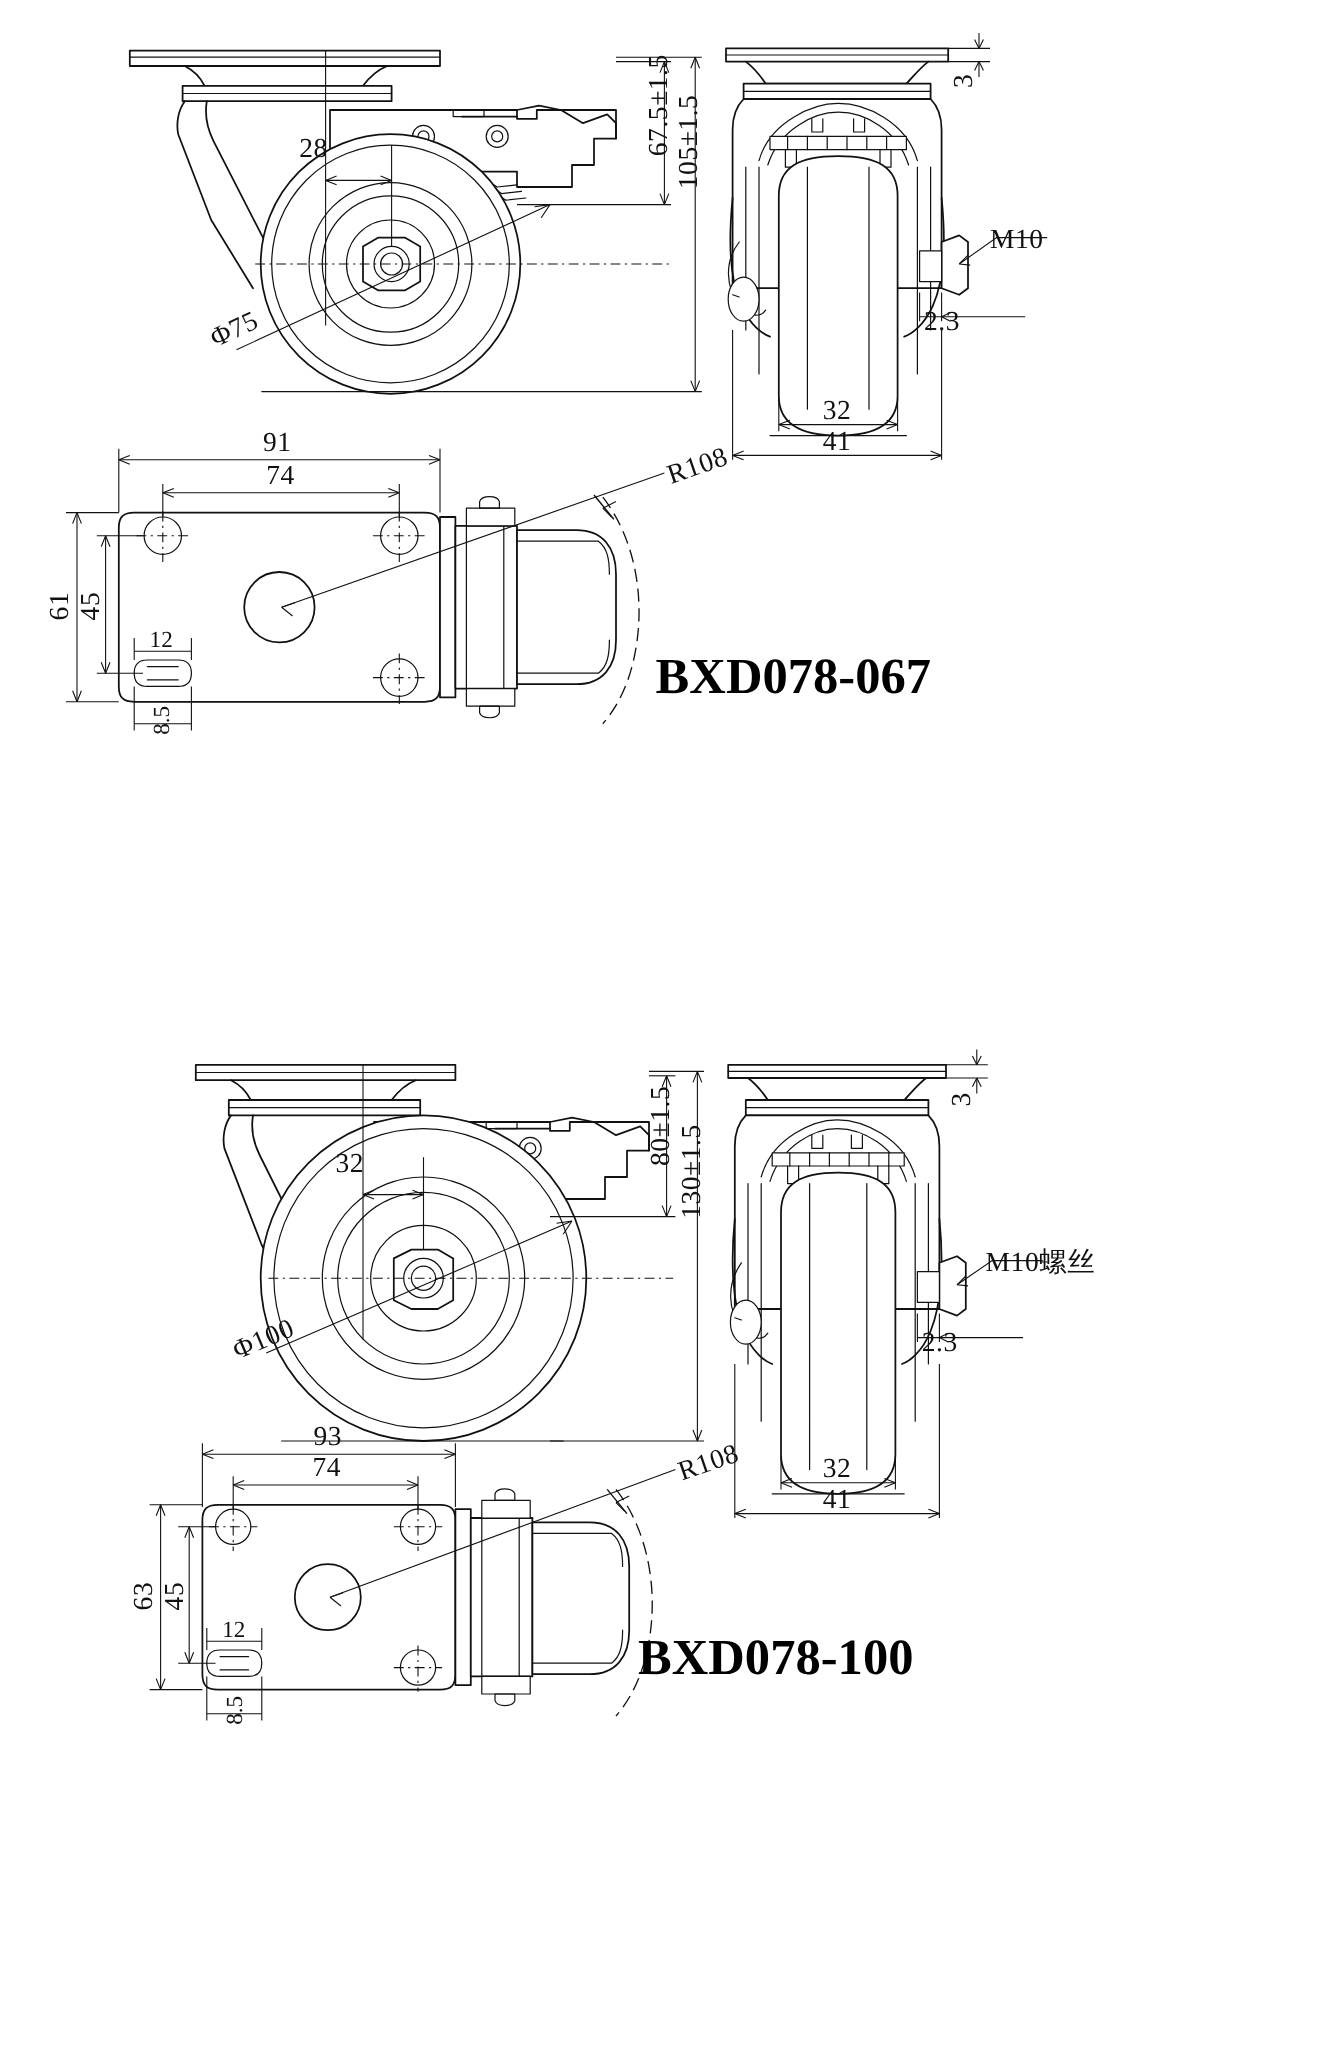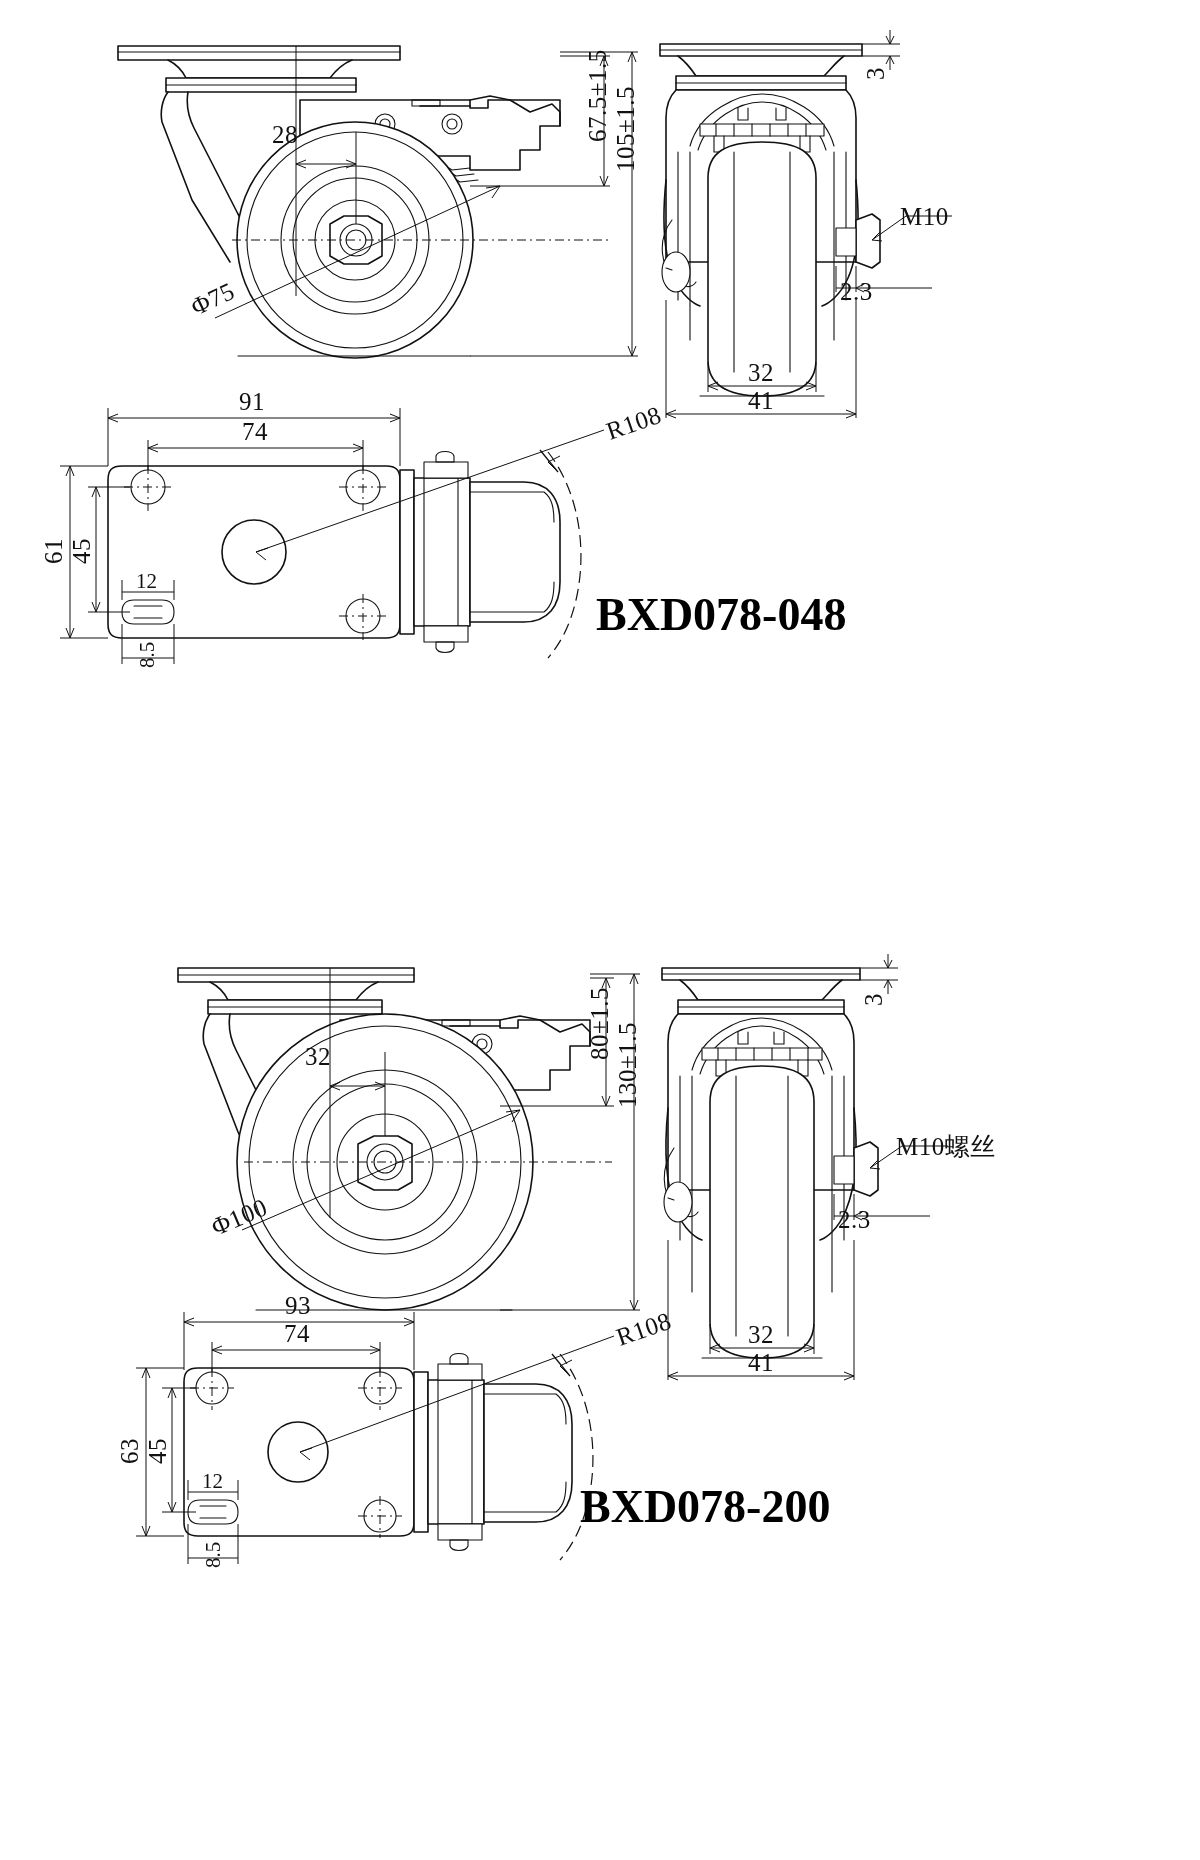--- a/index.html
+++ b/index.html
@@ -294,21 +294,21 @@
         <text class="dim" x="239" y="410">91</text>
         <text class="dim" x="242" y="440">74</text>
         <text class="dim" x="62" y="564" transform="rotate(-90 62 564)">61</text>
         <text class="dim" x="90" y="564" transform="rotate(-90 90 564)">45</text>
         <text class="dim-s" x="136" y="588">12</text>
         <text class="dim-s" x="154" y="668" transform="rotate(-90 154 668)">8.5</text>
         <text class="dim" x="610" y="440" transform="rotate(-19 610 440)">R108</text>
       </svg>
     </div>
 
-    <div class="partno" style="left:596px; top:588px;">BXD078-048</div>
+    <div class="partno" style="left:596px; top:588px;">BXD078-067</div>
   </div>
 
   <div class="block" style="top:940px;height:920px;">
     <div class="svgwrap">
       <svg width="1200" height="920" viewBox="0 0 1200 920">
 
         <g>
           <path class="ln" d="M178 28 L414 28 L414 42 L178 42 Z"></path>
           <path class="ln-t" d="M178 35 L414 35"></path>
           <path class="ln" d="M210 42 C218 46 224 52 228 60 L356 60 C362 52 368 46 378 42"></path>
@@ -506,16 +506,16 @@
         <text class="dim" x="285" y="374">93</text>
         <text class="dim" x="284" y="402">74</text>
         <text class="dim" x="138" y="524" transform="rotate(-90 138 524)">63</text>
         <text class="dim" x="166" y="524" transform="rotate(-90 166 524)">45</text>
         <text class="dim-s" x="202" y="548">12</text>
         <text class="dim-s" x="220" y="628" transform="rotate(-90 220 628)">8.5</text>
         <text class="dim" x="620" y="406" transform="rotate(-19 620 406)">R108</text>
       </svg>
     </div>
 
-    <div class="partno" style="left:580px; top:540px;">BXD078-200</div>
+    <div class="partno" style="left:580px; top:540px;">BXD078-100</div>
   </div>
 
 </div>
 
 </body></html>

